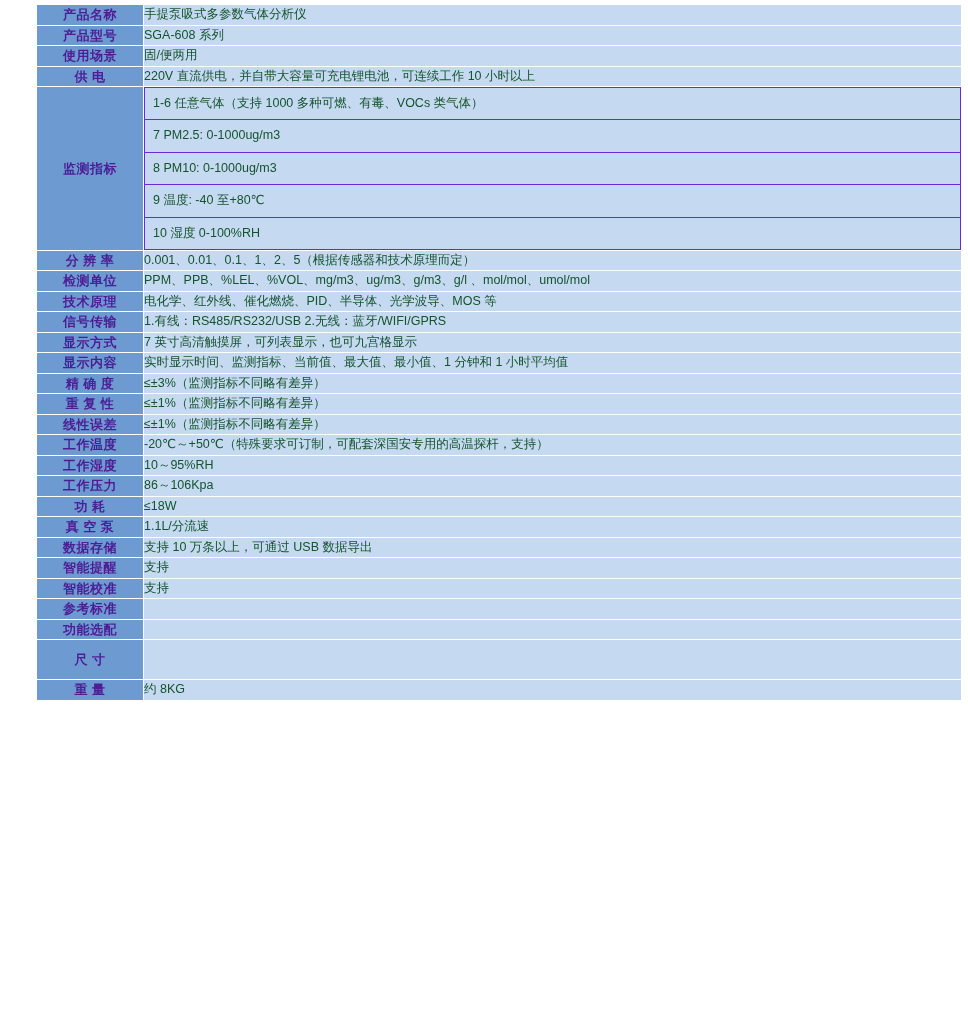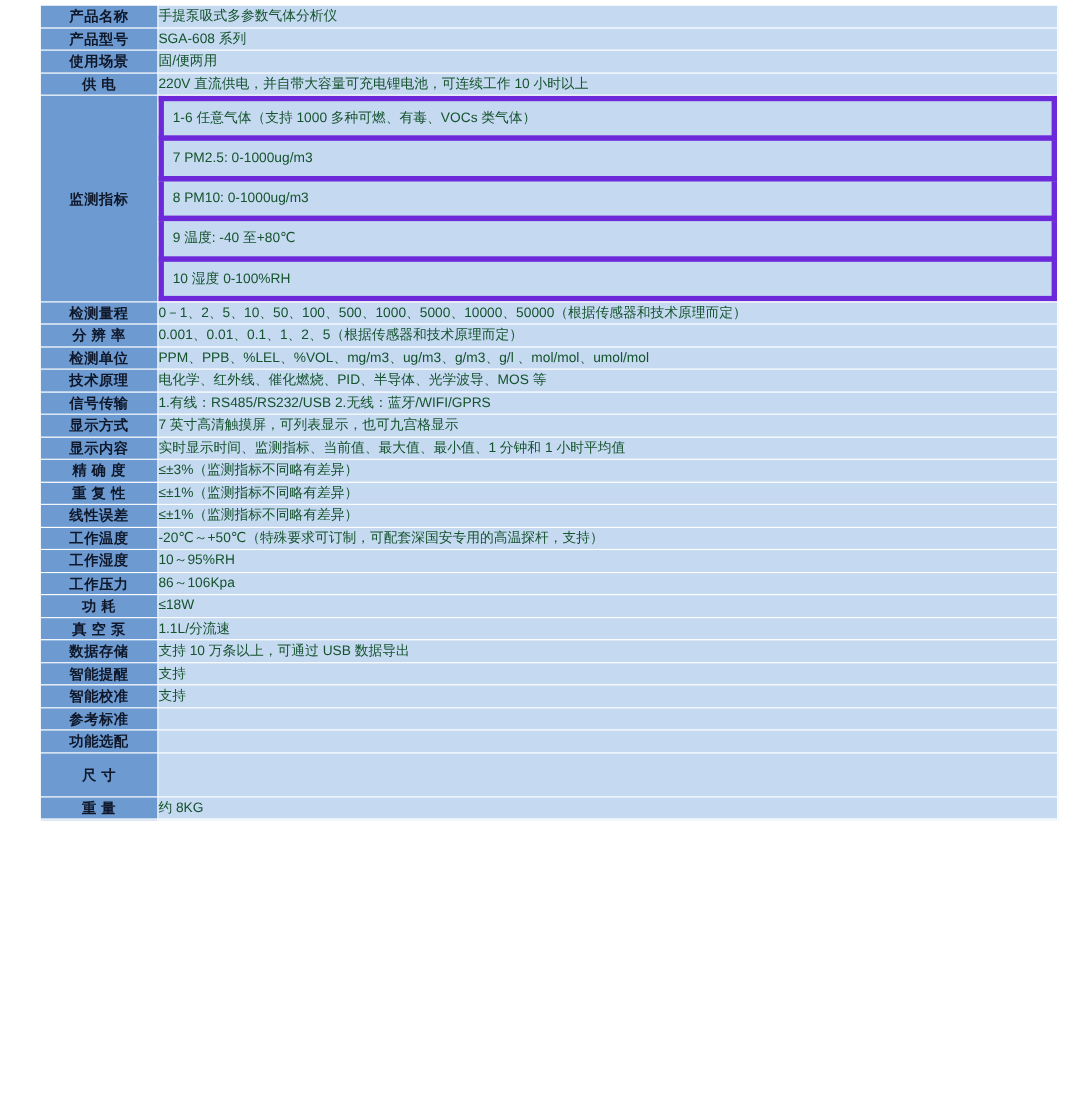--- a/index.html
+++ b/index.html
@@ -22,21 +22,21 @@
     table-layout: fixed;
   }
   table.spec-table td {
     border: 1px solid #ffffff;
     vertical-align: middle;
     padding: 0;
   }
   td.label-cell {
     width: 106px;
     background: #6d9bd1;
-    color: #0f172a;
+    color: #4c1d95;
     text-align: center;
     font-size: 13px;
     font-weight: bold;
     letter-spacing: 0.5px;
     padding: 6px 2px;
     line-height: 1.5;
   }
   td.value-cell {
     background: #c5d9f1;
     color: #14532d;
@@ -47,21 +47,21 @@
   td.value-cell.nested {
     padding: 0;
     background: transparent;
   }
   table.inner-table {
     border-collapse: collapse;
     width: 100%;
     table-layout: fixed;
   }
   table.inner-table td {
-    border: 5px solid #6d28d9;
+    border: 1px solid #6d28d9;
     background: #c5d9f1;
     font-size: 12.5px;
     padding: 6px 8px;
     line-height: 1.55;
   }
   .multiline div {
     padding: 0;
     margin: 0;
     line-height: 1.62;
   }
@@ -117,24 +117,20 @@
                 <td>9 温度: -40 至+80℃</td>
               </tr>
               <tr>
                 <td>10 湿度 0-100%RH</td>
               </tr>
             </tbody>
           </table>
         </td>
       </tr>
 
-      <tr>
-        <td class="label-cell">检测量程</td>
-        <td class="value-cell">0－1、2、5、10、50、100、500、1000、5000、10000、50000（根据传感器和技术原理而定）</td>
-      </tr>
       <tr>
         <td class="label-cell">分  辨  率</td>
         <td class="value-cell">0.001、0.01、0.1、1、2、5（根据传感器和技术原理而定）</td>
       </tr>
       <tr>
         <td class="label-cell">检测单位</td>
         <td class="value-cell">PPM、PPB、%LEL、%VOL、mg/m3、ug/m3、g/m3、g/l 、mol/mol、umol/mol</td>
       </tr>
       <tr>
         <td class="label-cell">技术原理</td>

